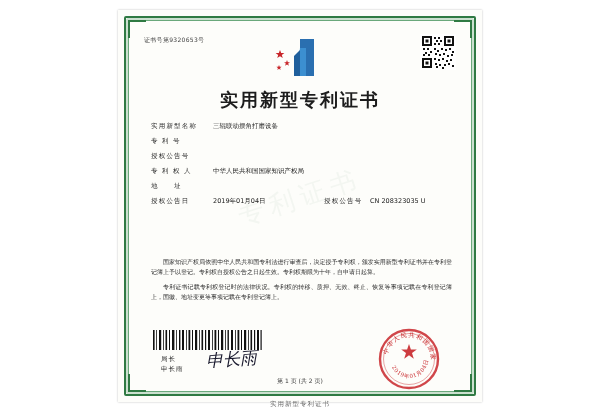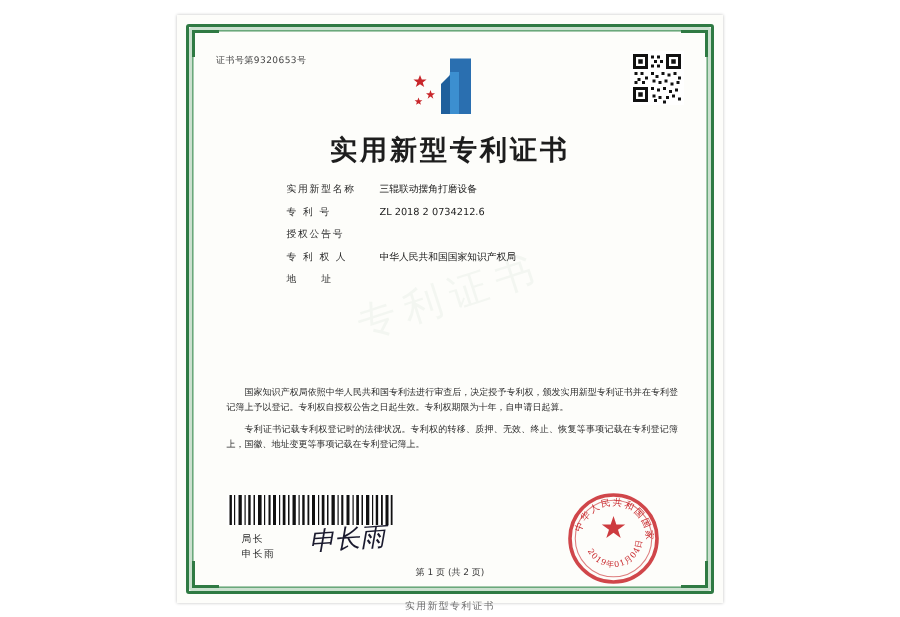--- a/index.html
+++ b/index.html
@@ -127,21 +127,20 @@
     right: 30px;
     top: 112px;
     font-size: 6.5px;
     color: #2b2b2b;
     line-height: 1.45;
   }
   .field-row {
     display: flex;
     align-items: flex-start;
     margin-bottom: 5.5px;
-    margin-left: 40px;
   }
   .field-label {
     flex: 0 0 62px;
     color: #2b2b2b;
     letter-spacing: 1.2px;
     white-space: nowrap;
   }
   .field-value {
     flex: 1 1 auto;
     color: #1a1a1a;
@@ -327,31 +326,36 @@
 
     <div id="title">实用新型专利证书</div>
 
     <div id="fields">
       <div class="field-row">
         <div class="field-label">实用新型名称</div>
         <div class="field-value">三辊联动摆角打磨设备</div>
       </div>
       <div class="field-row">
         <div class="field-label">专 利 号</div>
-        <div class="field-value">ZL 2018 2 0734212.6</div>
       </div>
       <div class="field-row">
         <div class="field-label">授权公告号</div>
       </div>
       <div class="field-row">
         <div class="field-label">专 利 权 人</div>
         <div class="field-value">中华人民共和国国家知识产权局</div>
       </div>
       <div class="field-row">
         <div class="field-label">地　　址</div>
+      </div>
+      <div class="field-row">
+        <div class="field-label">授权公告日</div>
+        <div class="field-value">2019年01月04日</div>
+        <div class="field-label" style="flex:0 0 46px;">授权公告号</div>
+        <div class="field-value" style="flex:0 0 82px;">CN 208323035 U</div>
       </div>
     </div>
 
     <div id="paragraphs">
       <p>国家知识产权局依照中华人民共和国专利法进行审查后，决定授予专利权，颁发实用新型专利证书并在专利登记簿上予以登记。专利权自授权公告之日起生效。专利权期限为十年，自申请日起算。</p>
       <p>专利证书记载专利权登记时的法律状况。专利权的转移、质押、无效、终止、恢复等事项记载在专利登记簿上，国徽、地址变更等事项记载在专利登记簿上。</p>
     </div>
 
     <div id="barcode">
       <svg width="112" height="20" viewBox="0 0 112 20" aria-hidden="true">

